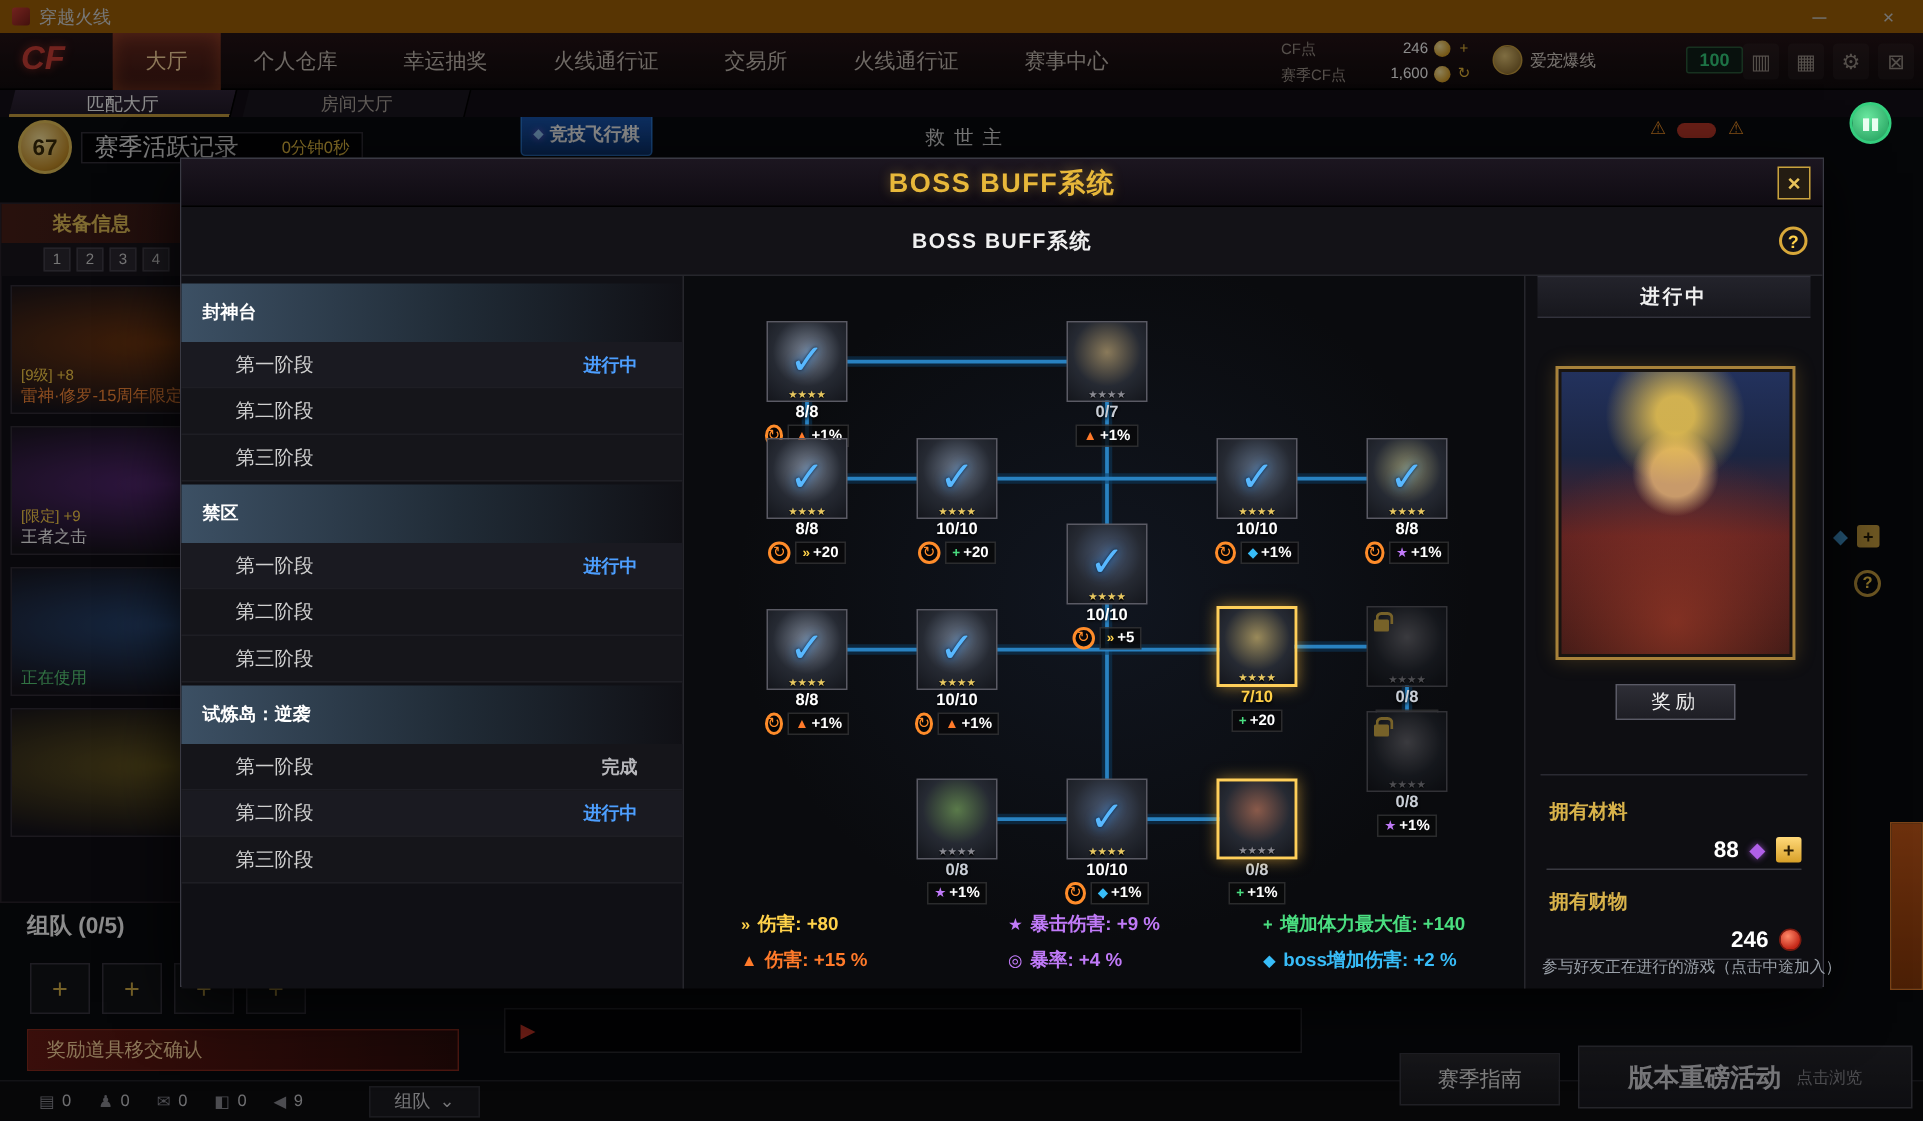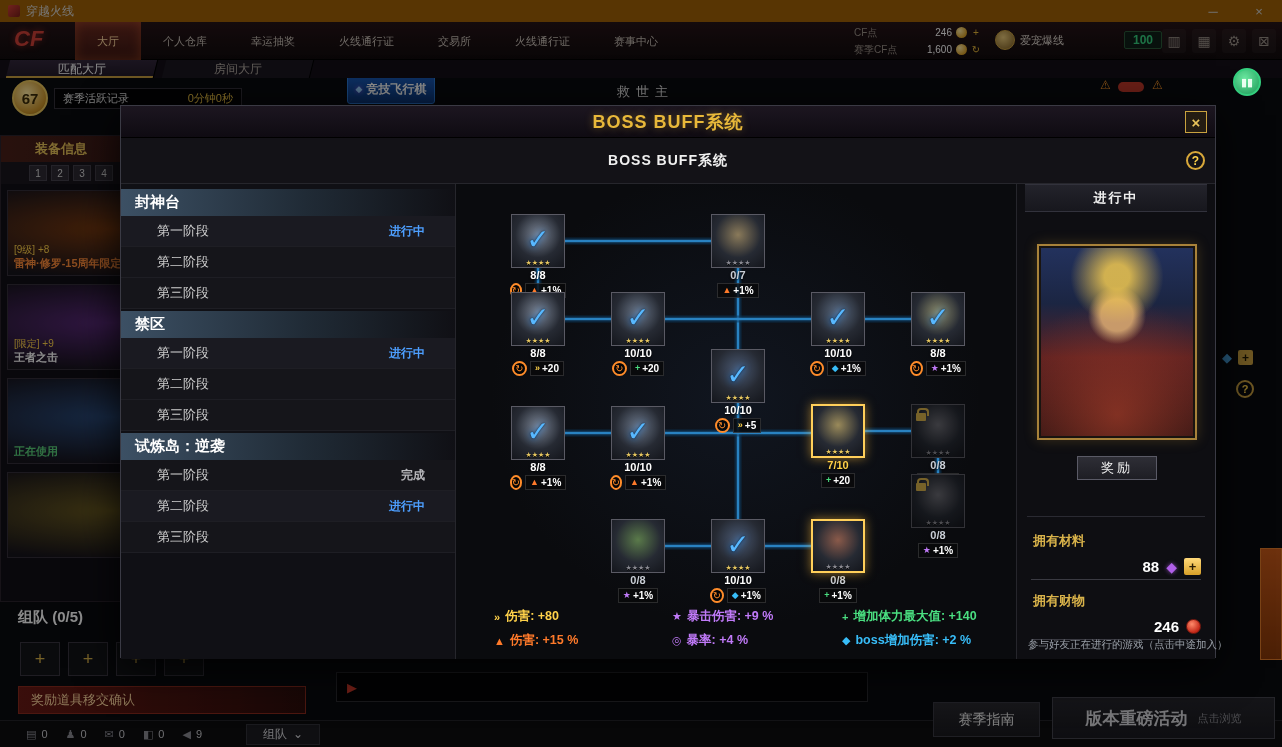--- a/index.html
+++ b/index.html
@@ -17,21 +17,21 @@
     color:#cfcfcf; font-size:13px; }
 
   
   .main-nav { position:absolute; top:22px; left:0; right:0; height:38px;
     background:linear-gradient(180deg,#261417 0%,#170e10 70%,#120c0e 100%);
     border-bottom:1px solid #000; z-index:9; }
   .cf-logo { position:absolute; left:14px; top:4px; font-size:22px; font-weight:bold; font-style:italic;
     color:#d04038; text-shadow:0 0 6px rgba(220,60,50,.6); }
   .nav-items { position:absolute; left:75px; top:0; height:38px; display:flex; }
   .nav-item { padding:4px 22px; height:38px; display:flex; align-items:center; color:#c8bfb6;
-    font-size:11px; cursor:pointer; }
+    font-size:14px; cursor:pointer; }
   .nav-item.active { background:linear-gradient(180deg,#6a2a20,#3a1712);
     color:#ffd9a0; box-shadow:inset 0 0 12px rgba(255,120,60,.35); }
   .currency-block { position:absolute; right:300px; top:2px; width:128px; }
   .cur-row { display:flex; align-items:center; height:17px; font-size:10px; }
   .cur-label { color:#9a9088; width:52px; }
   .cur-value { color:#fff; flex:1; text-align:right; padding-right:4px; }
   .coin { width:11px; height:11px; border-radius:50%; background:radial-gradient(circle at 35% 35%,#ffe9a0,#d8a028 70%); display:inline-block; }
   .cur-extra { color:#e8b83a; font-size:10px; width:12px; text-align:center; margin-left:3px; }
   .pet-block { position:absolute; right:218px; top:8px; display:flex; align-items:center; gap:5px; }
   .pet-ico { width:20px; height:20px; border-radius:50%;
@@ -54,21 +54,21 @@
     box-shadow:inset 0 -2px 0 #caa040; }
 
   
   .mode-label { position:absolute; top:83px; left:617px; color:#e8e8e8; font-size:13px; letter-spacing:6px; }
   .level-badge { position:absolute; top:80px; left:12px; width:36px; height:36px; border-radius:50%;
     background:radial-gradient(circle at 40% 35%,#ffe9a0,#c89028 70%,#7a5210);
     display:flex; align-items:center; justify-content:center; color:#3a2a08; font-weight:bold; font-size:15px;
     border:2px solid #e8c35a; z-index:5; }
   .season-pill { position:absolute; top:88px; left:54px; width:188px; height:21px; background:rgba(0,0,0,.6);
     border:1px solid #33303a; display:flex; align-items:center; padding:0 8px; gap:8px; z-index:4; }
-  .season-pill .lab { color:#e0e0e0; font-size:11px; }
+  .season-pill .lab { color:#e0e0e0; font-size:16px; }
   .season-pill .val { color:#ffd24a; font-size:11px; margin-left:auto; }
   .event-banner { position:absolute; top:74px; left:347px; width:88px; height:30px;
     background:linear-gradient(180deg,#1a5ab8,#0d3a80); border:1px solid #2a7ad8; border-radius:3px;
     display:flex; align-items:center; justify-content:center; gap:4px; color:#fff; font-size:12px; font-weight:bold; z-index:4; }
   .event-banner .gem { color:#9ad0ff; font-size:9px; }
   .warn-ico { position:absolute; color:#ff9a2a; font-size:12px; z-index:4; }
   .red-toggle { position:absolute; top:82px; left:1118px; width:26px; height:10px; background:#c23a2a; border-radius:5px; z-index:4; }
   .stats-circle { position:absolute; top:68px; left:1233px; width:28px; height:28px; border-radius:50%;
     background:radial-gradient(circle at 40% 35%,#6ae8a0,#1d9a58); border:2px solid #35d07f;
     display:flex; align-items:center; justify-content:center; color:#eafff2; font-size:11px; z-index:45; }
@@ -77,21 +77,21 @@
   .equip-panel { position:absolute; top:135px; left:0; width:310px; bottom:145px;
     background:#121016; border:1px solid #2a242c; z-index:3; }
   .equip-header { height:26px; background:linear-gradient(90deg,#4a2018,#241216);
     display:flex; align-items:center; padding-left:34px; color:#e8c35a; font-size:13px; font-weight:bold; }
   .equip-tabs { height:22px; display:flex; align-items:center; gap:4px; padding-left:28px; background:#1a171e; }
   .equip-tab { width:18px; height:16px; background:#2e2a34; color:#d8d8d8; font-size:10px;
     display:flex; align-items:center; justify-content:center; border:1px solid #44404c; }
   .equip-items { padding:6px; display:flex; flex-direction:column; gap:8px; }
   .equip-card { position:relative; height:86px; border:1px solid #332e3a; overflow:hidden; }
   .equip-tag { position:absolute; left:6px; bottom:18px; color:#ffd24a; font-size:10px; }
-  .equip-name { position:absolute; left:6px; bottom:4px; font-size:11px;font-weight:bold; }
+  .equip-name { position:absolute; left:6px; bottom:4px; font-size:11px; }
 
   .team-label { position:absolute; left:18px; top:608px; color:#fff; font-weight:bold; font-size:15px; z-index:3; }
   .team-slots { position:absolute; left:20px; top:642px; display:flex; gap:8px; z-index:3; }
   .team-slot { width:40px; height:34px; background:rgba(255,255,255,.04); border:1px solid #3a3640;
     display:flex; align-items:center; justify-content:center; color:#d8b24a; font-size:18px; }
   .reward-banner { position:absolute; left:18px; top:686px; width:288px; height:28px;
     background:linear-gradient(90deg,#6a1a14,#2e0e0c); border:1px solid #8a2a1e;
     display:flex; align-items:center; padding-left:12px; color:#ffd9a0; font-size:13px; z-index:3; }
 
   
@@ -142,23 +142,23 @@
   .modal-subheader { position:relative; height:46px; background:#131217; border-bottom:1px solid #26262c;
     display:flex; align-items:center; justify-content:center; }
   .modal-subtitle { color:#f0f0f0; font-size:14px; font-weight:bold; letter-spacing:1px; }
   .modal-help { position:absolute; right:10px; top:13px; width:19px; height:19px; border-radius:50%;
     border:2px solid #d8a83a; color:#ffd24a; font-size:12px; font-weight:bold; display:flex;
     align-items:center; justify-content:center; cursor:pointer; }
   .modal-body { position:relative; display:flex; height:475px; }
 
   
   .stage-sidebar { width:335px; background:#101015; border-right:1px solid #26262c; padding-top:3px; }
-  .section-header { height:27px; display:flex; align-items:center; padding-left:14px;
+  .section-header { height:39px; display:flex; align-items:center; padding-left:14px;
     background:linear-gradient(90deg,#3c5064 0%,#202b36 55%,rgba(16,16,21,0) 100%);
-    color:#fff; font-size:15px; font-weight:bold; margin-top:2px; }
+    color:#fff; font-size:12px; font-weight:bold; margin-top:2px; }
   .stage-row { height:31px; display:flex; align-items:center; padding:0 30px 0 36px;
     background:#15151a; border-bottom:1px solid #1e1e24; color:#cfcfcf; font-size:13px; cursor:pointer; }
   .stage-row.current { background:#1a1a21; }
   .stage-status { margin-left:auto; font-size:12px; font-weight:bold; }
   .stage-status.active { color:#4d9fff; }
   .stage-status.done { color:#b8b8bc; }
 
   
   .skill-tree { position:relative; width:560px; background:
     radial-gradient(ellipse at 50% 45%, rgba(40,60,95,.22), rgba(0,0,0,0) 62%), #0a0b0e; overflow:hidden; }

